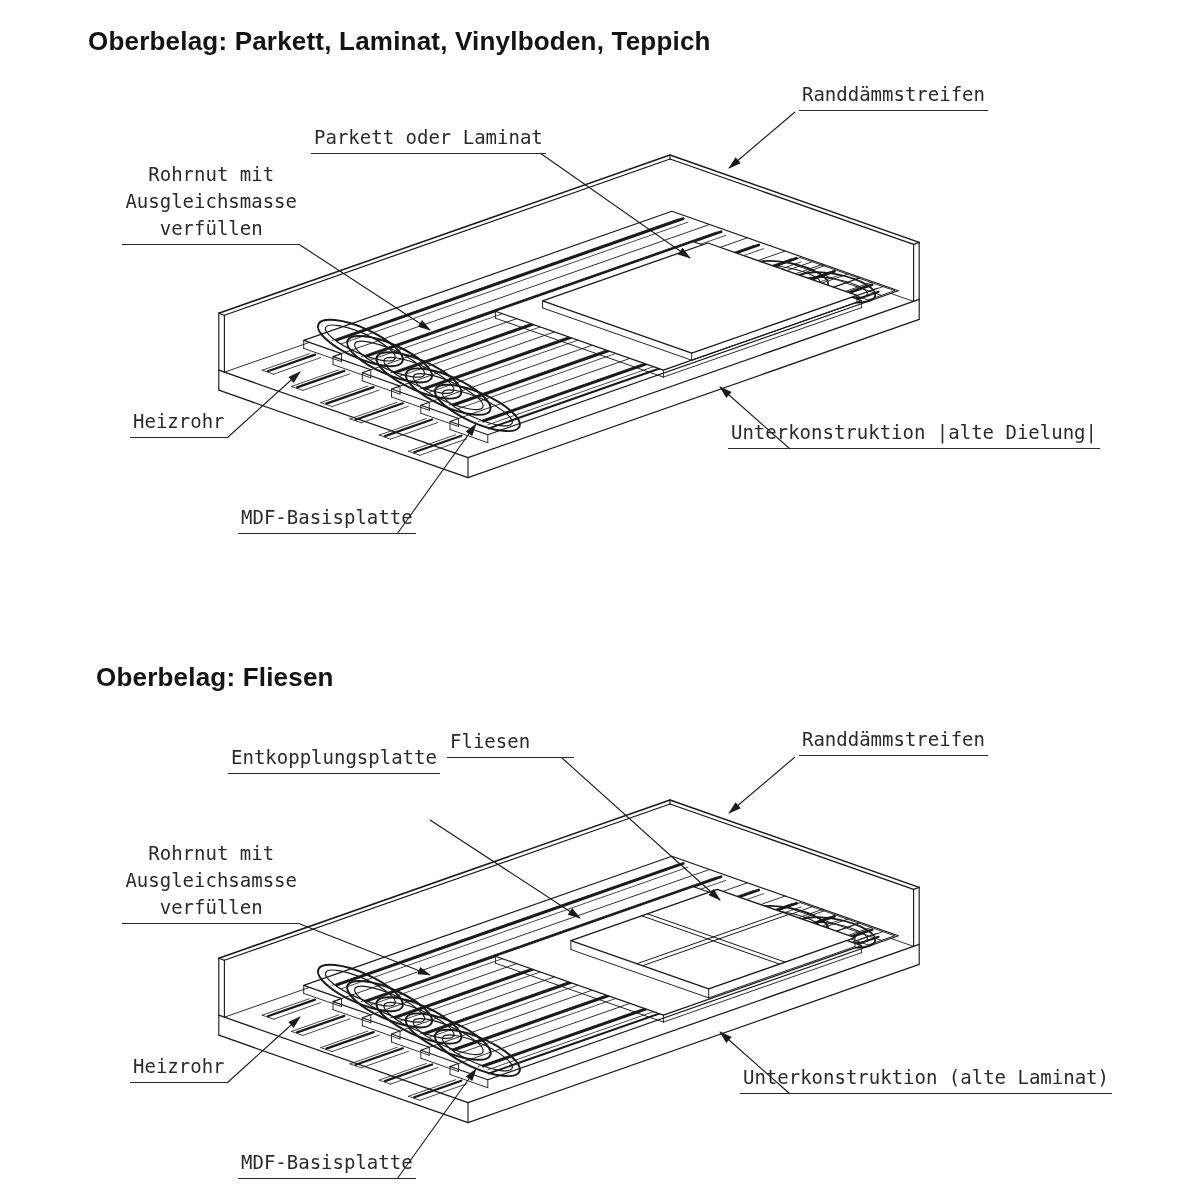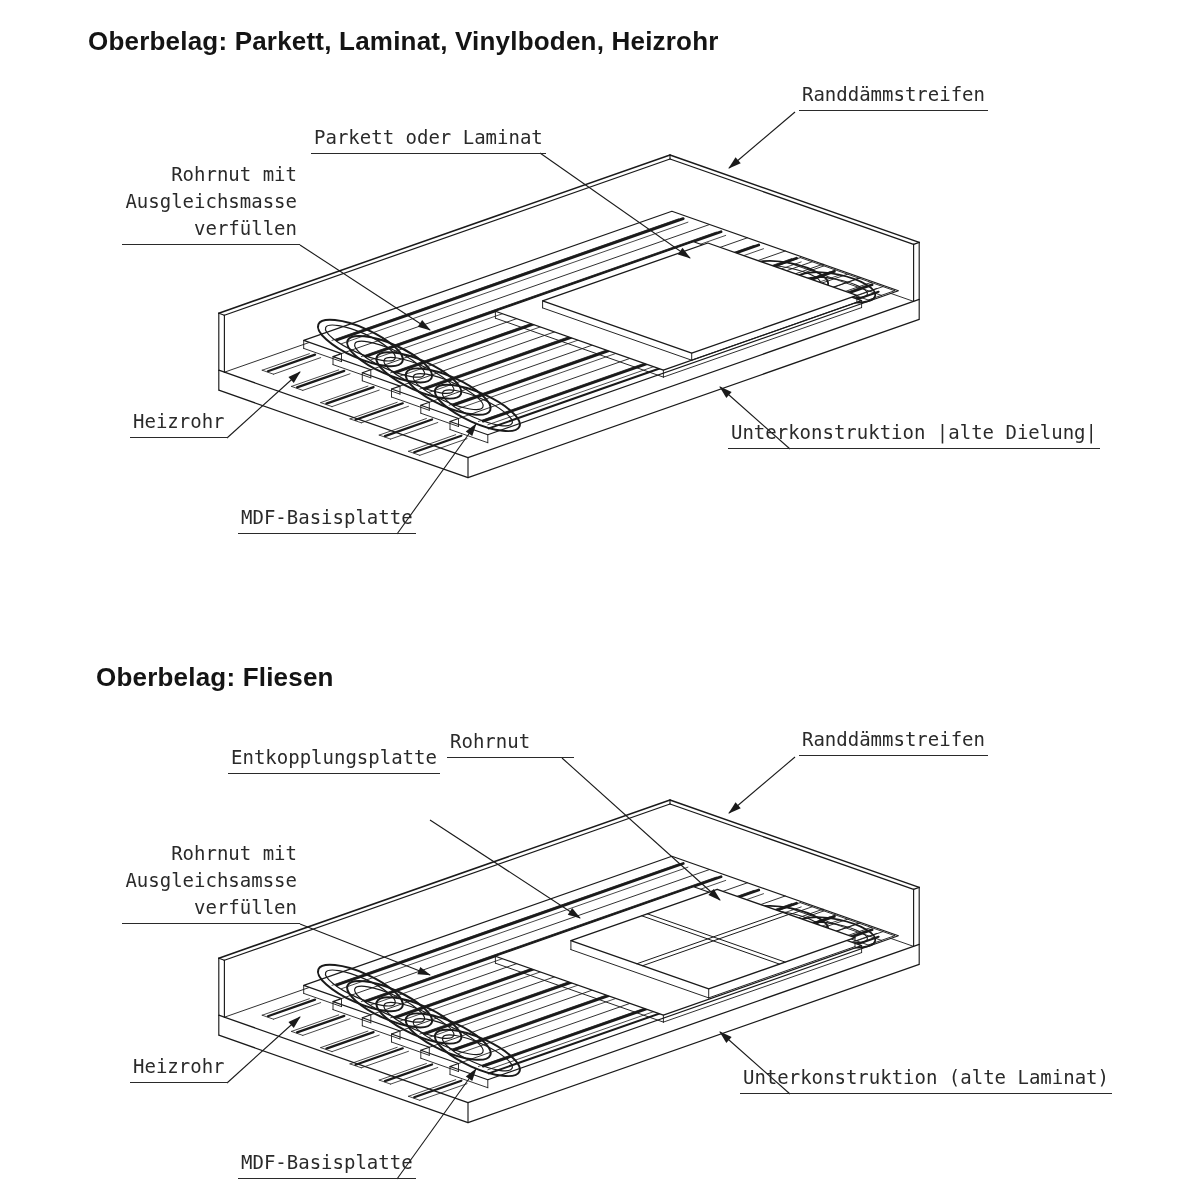--- a/index.html
+++ b/index.html
@@ -13,21 +13,21 @@
     font-family:"Liberation Sans",sans-serif;font-weight:700;
     font-size:26px;color:#141414;letter-spacing:0.2px;white-space:nowrap;
   }
   .lbl{
     position:absolute;z-index:2;
     font-size:19px;line-height:27px;color:#2a2a2a;
     border-bottom:1.6px solid #2a2a2a;padding:0 3px 2px 3px;
     white-space:pre-line;
     text-align:center;
   }
-  .r{text-align:right;}
+  .r{text-align:center;}
 </style>
 </head>
 <body>
 
 <svg id="drawing" width="1200" height="1200" viewBox="0 0 1200 1200">
   <defs>
     <marker id="arw" viewBox="0 0 14 10" refX="13" refY="5" markerWidth="14" markerHeight="10" orient="auto" markerUnits="userSpaceOnUse">
       <path d="M14 5 L1 1 L1 9 Z" fill="#1a1a1a"></path>
     </marker>
   </defs>
@@ -293,39 +293,39 @@
       <path d="M795 757 L729 813" stroke="#1a1a1a" stroke-width="1.1" fill="none" marker-end="url(#arw)"></path>
       <path d="M562 758 L720 900" stroke="#1a1a1a" stroke-width="1.1" fill="none" marker-end="url(#arw)"></path>
       <path d="M430 820 L580 918" stroke="#1a1a1a" stroke-width="1.1" fill="none" marker-end="url(#arw)"></path>
       <path d="M300 924 L430 975" stroke="#1a1a1a" stroke-width="1.1" fill="none" marker-end="url(#arw)"></path>
       <path d="M227 1083 L300 1017" stroke="#1a1a1a" stroke-width="1.1" fill="none" marker-end="url(#arw)"></path>
       <path d="M397 1179 L476 1069" stroke="#1a1a1a" stroke-width="1.1" fill="none" marker-end="url(#arw)"></path>
       <path d="M790 1094 L720 1032" stroke="#1a1a1a" stroke-width="1.1" fill="none" marker-end="url(#arw)"></path>
     </g>
 </svg>
 
-<div class="ttl" style="left:88px;top:26px">Oberbelag: Parkett, Laminat, Vinylboden, Heizrohr</div>
+<div class="ttl" style="left:88px;top:26px">Oberbelag: Parkett, Laminat, Vinylboden, Teppich</div>
 
 <div class="lbl r" style="right:212px;top:81px">Randdämmstreifen</div>
 
 <div class="lbl" style="left:311px;top:124px">Parkett oder Laminat</div>
 
 <div class="lbl r" style="right:900px;top:161px">Rohrnut mit
 Ausgleichsmasse
 verfüllen</div>
 
 <div class="lbl" style="left:130px;top:408px">Heizrohr</div>
 
 <div class="lbl" style="left:238px;top:504px">MDF-Basisplatte</div>
 
 <div class="lbl r" style="right:100px;top:419px">Unterkonstruktion |alte Dielung|</div>
 
 <div class="ttl" style="left:96px;top:662px">Oberbelag: Fliesen</div>
 
-<div class="lbl" style="left:447px;top:728px;padding-right:44px">Rohrnut</div>
+<div class="lbl" style="left:447px;top:728px;padding-right:44px">Fliesen</div>
 
 <div class="lbl r" style="right:212px;top:726px">Randdämmstreifen</div>
 
 <div class="lbl" style="left:228px;top:744px">Entkopplungsplatte</div>
 
 <div class="lbl r" style="right:900px;top:840px">Rohrnut mit
 Ausgleichsamsse
 verfüllen</div>
 
 <div class="lbl" style="left:130px;top:1053px">Heizrohr</div>

